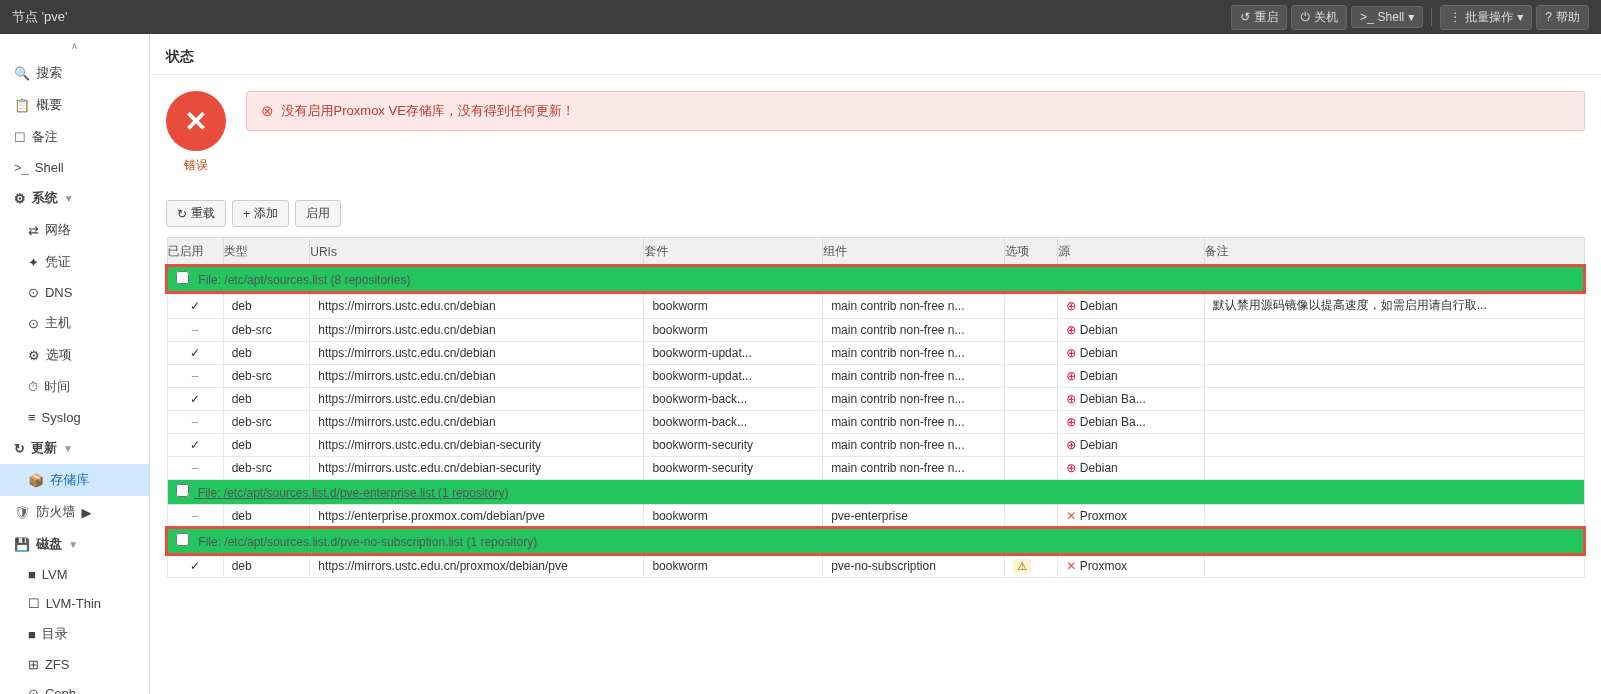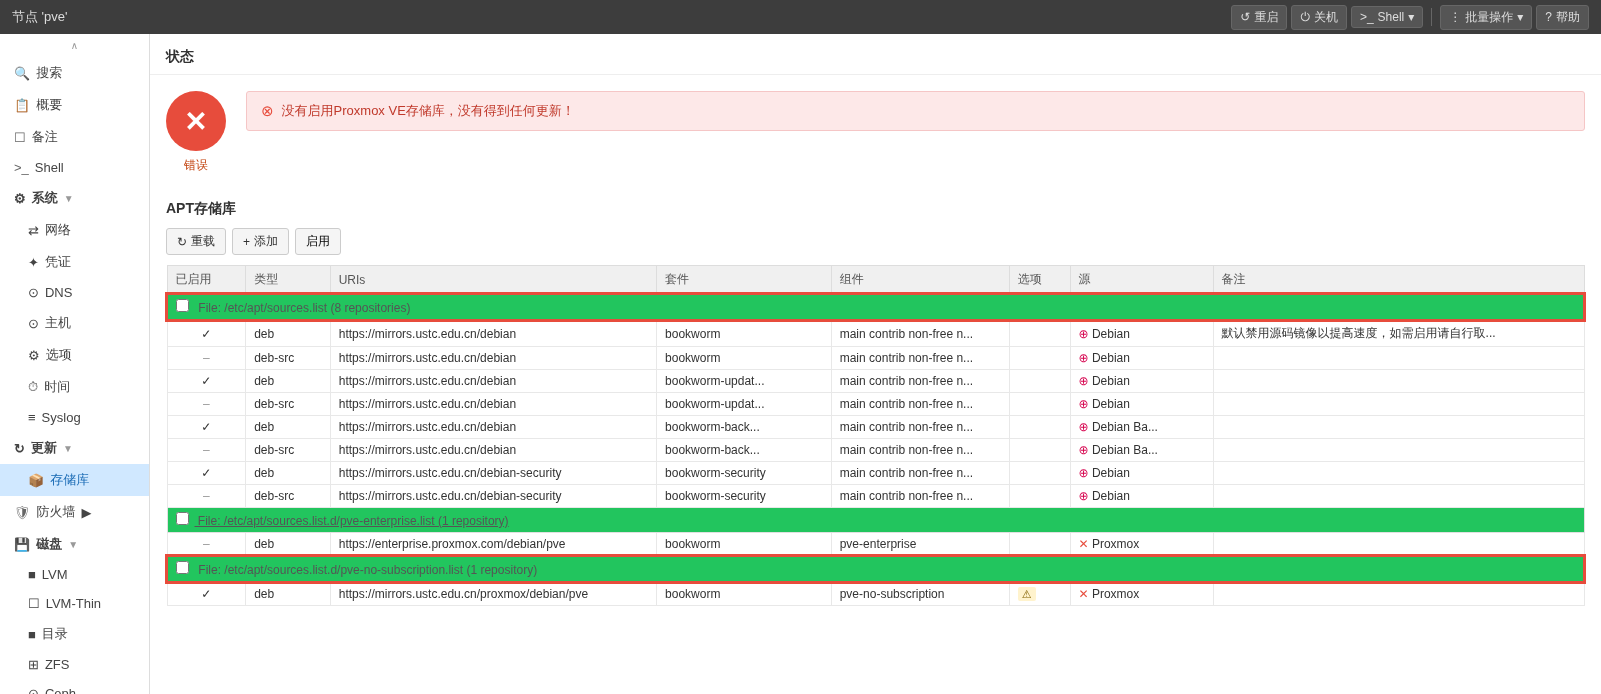--- a/index.html
+++ b/index.html
@@ -91,27 +91,27 @@
 
     
     .apt-section { padding: 10px 16px; }
     .apt-title { font-size: 14px; font-weight: bold; color: #333; margin-bottom: 10px; }
     .apt-toolbar { display: flex; gap: 6px; margin-bottom: 10px; }
     .btn {
       display: flex; align-items: center; gap: 4px;
       border: 1px solid #ccc; background: #f5f5f5; border-radius: 3px;
       padding: 4px 10px; cursor: pointer; font-size: 12px; color: #333;
     }
-    .btn.disabled { color: #000000; cursor: default; font-family: Liberation Mono, monospace; }
+    .btn.disabled { color: #404040; cursor: default; font-family: Liberation Mono, monospace; }
 
     
     .repo-table { width: 100%; border-collapse: collapse; font-size: 12px; }
     .repo-table th {
       background: #f0f0f0; border: 1px solid #ddd;
-      padding: 5px 8px; text-align: left; color: #555; font-weight: normal; margin-left: 21px;
+      padding: 5px 0; text-align: left; color: #555; font-weight: normal; margin-left: 21px;
     }
     .repo-table td {
       border: 1px solid #e8e8e8; padding: 4px 8px; color: #333;
       white-space: nowrap; overflow: hidden; text-overflow: ellipsis; max-width: 200px;
     }
     .file-header-row td {
       background: #22c55e; color: #555; font-size: 12px; padding: 4px 8px;
     }
     .file-header-row td { border: 1px solid #e0e0e0; }
     .tag-warn { background: #fff3cd; color: #856404; padding: 1px 4px; border-radius: 2px; font-size: 11px; }
@@ -258,21 +258,20 @@
         <div class="error-circle">✕</div>
         <span class="error-label">错误</span>
       </div>
       <div class="alert-box">
         <span class="alert-icon">⊗</span>
         <span>没有启用Proxmox VE存储库，没有得到任何更新！</span>
       </div>
     </div>
 
     <div class="apt-section">
-      <div class="apt-title">APT存储库</div>
       <div class="apt-toolbar">
         <button class="btn">
           <span>↻</span>
           <span>重载</span>
         </button>
         <button class="btn">
           <span>+</span>
           <span>添加</span>
         </button>
         <button class="btn disabled">

